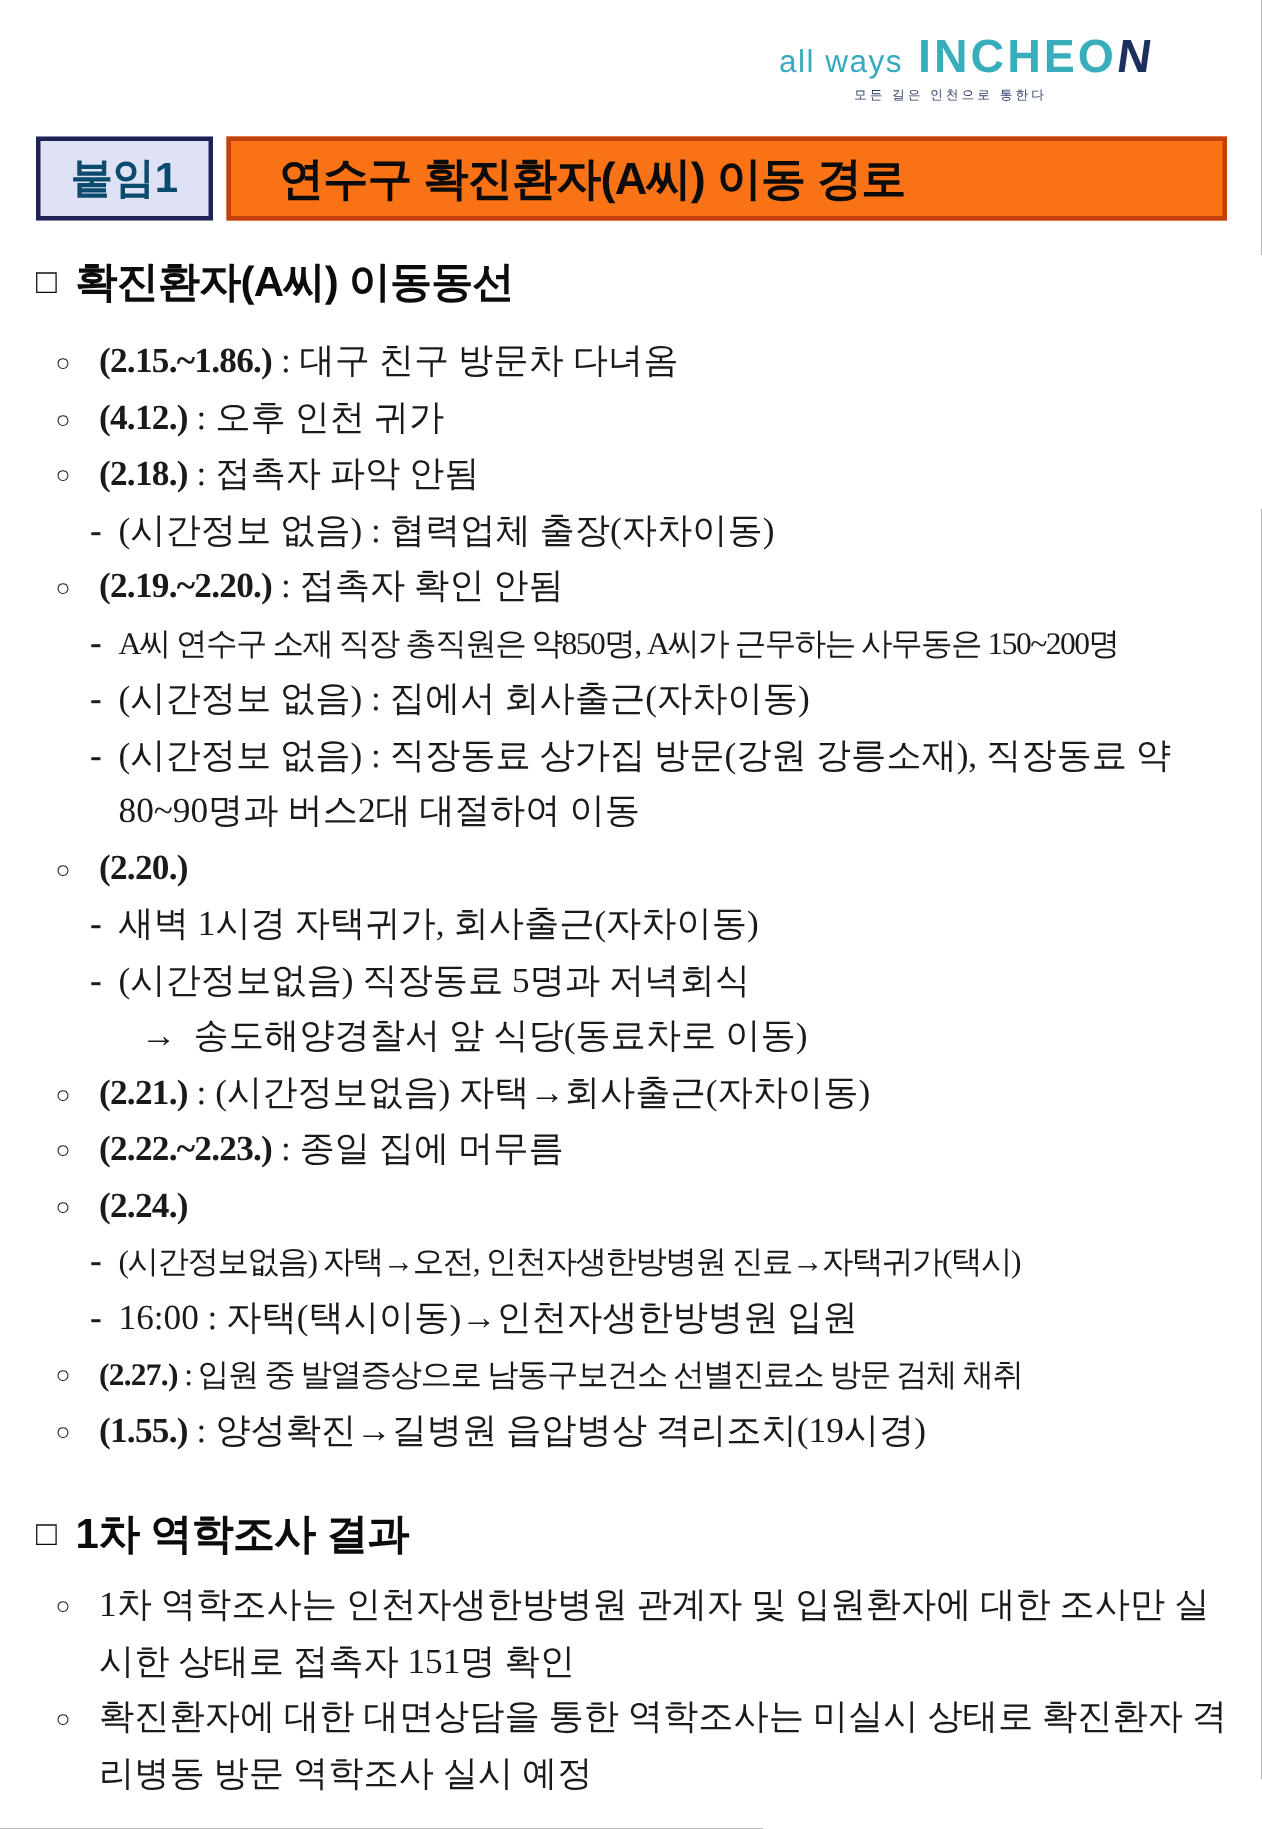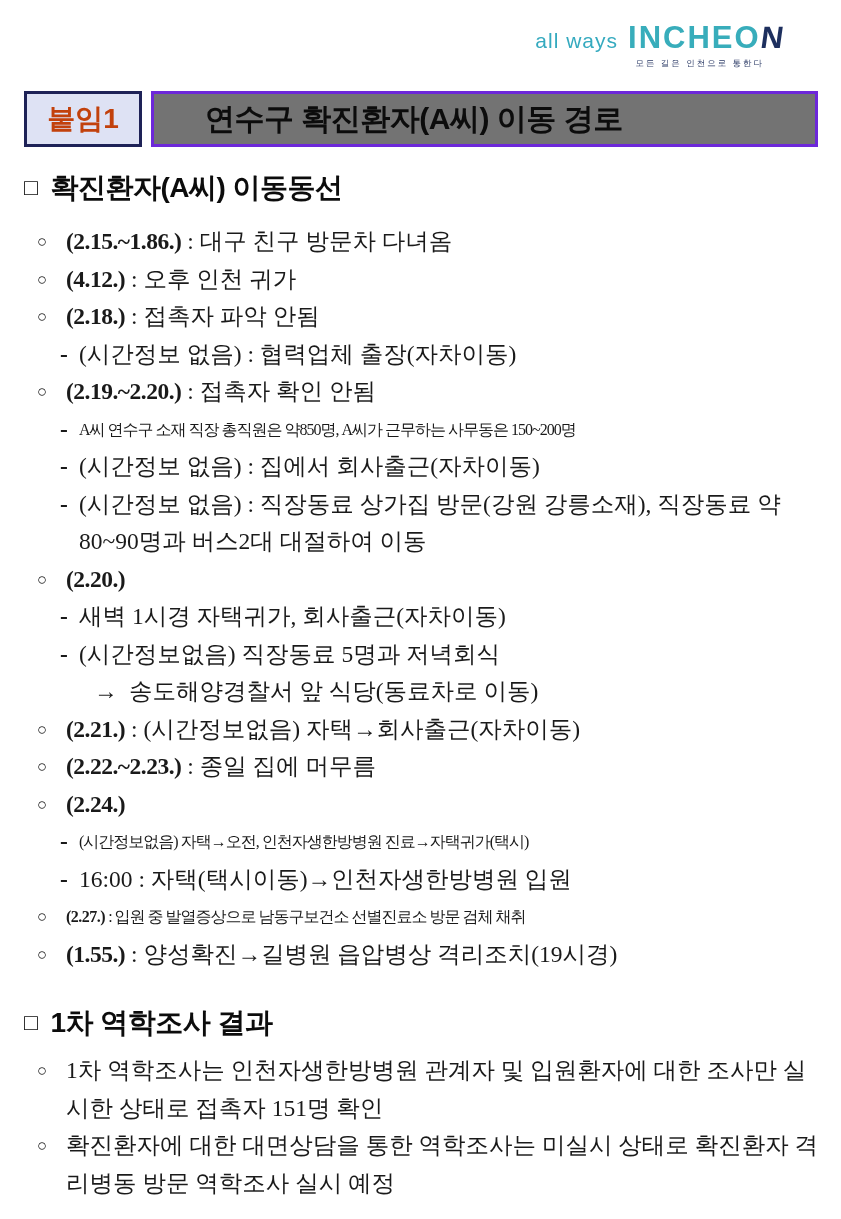--- a/index.html
+++ b/index.html
@@ -6,41 +6,41 @@
   .page{
     position:relative;
     width:841px;height:1219px;
     background:#ffffff;
     margin:0 auto;
     overflow:hidden;
     font-family:"Liberation Serif","DejaVu Serif",serif;
     color:#141414;
   }
   
-  .logo{position:absolute;top:20px;right:56px;text-align:right;}
+  .logo{position:absolute;top:20px;right:72px;text-align:center;}
   .logo-row{display:flex;align-items:baseline;gap:10px;justify-content:flex-end;
     font-family:"Liberation Sans","DejaVu Sans",sans-serif;}
   .logo-allways{font-size:21px;color:#35aabf;letter-spacing:1px;}
   .logo-incheon{font-size:31px;font-weight:600;color:#38adbb;letter-spacing:2px;}
   .logo-incheon .logo-n{color:#1d2f5e;transform:skewX(-8deg);display:inline-block;}
   .logo-tagline{font-family:"Liberation Sans","DejaVu Sans",sans-serif;
     font-size:8.5px;color:#2b3a66;letter-spacing:2px;margin-top:2px;margin-right:21px;}
   
   .header-row{display:flex;gap:9px;margin:91px 23px 0 24px;}
   .badge{
     flex:none;width:112px;height:50px;
     background:#dee2f4;border:3px solid #1e2257;
     display:flex;align-items:center;justify-content:center;
     font-family:"Liberation Sans","DejaVu Sans",sans-serif;
-    font-weight:800;font-size:28px;color:#c2410c;
+    font-weight:800;font-size:28px;color:#0c4a6e;
   }
   .titlebox{
-    flex:1;height:50px;background:#737373;border:3px solid #6d28d9;
+    flex:1;height:50px;background:#f97316;border:3px solid #c2410c;
     display:flex;align-items:center;
-    padding-left:51px;
+    padding-left:32px;
     font-family:"Liberation Sans","DejaVu Sans",sans-serif;
     font-weight:800;font-size:30px;color:#0c0c0c;letter-spacing:-0.5px;
   }
   
   .content{padding:0 18px 0 24px;}
   .sec-heading{
     display:flex;align-items:center;gap:13px;
     font-family:"Liberation Sans","DejaVu Sans",sans-serif;
     font-weight:800;font-size:28px;color:#0c0c0c;letter-spacing:-0.5px;
   }
@@ -51,21 +51,21 @@
   .sec-2 .item-list{margin-top:10px;}
   .item{display:flex;font-size:23.5px;line-height:37.5px;color:#1a1a1a;}
   .item .marker{flex:none;}
   .lv-o .marker{width:29px;font-size:16.5px;font-weight:700;}
   .lv-dash{padding-left:23px;}
   .lv-dash .marker{width:19px;font-weight:700;}
   .lv-arrow{padding-left:57px;}
   .lv-arrow .marker{width:35px;}
   .itext{flex:1;}
   .itext b{font-weight:700;letter-spacing:-0.5px;}
-  .fit .itext{font-size:16px;letter-spacing:-1px;}
+  .fit .itext{font-size:21px;letter-spacing:-1px;}
 </style>
 </head>
 <body>
 
 <div class="page">
 
   <div class="logo">
     <div class="logo-row">
       <span class="logo-allways">all ways</span>
       <span class="logo-incheon"><span>INCHEO</span><span class="logo-n">N</span></span>

